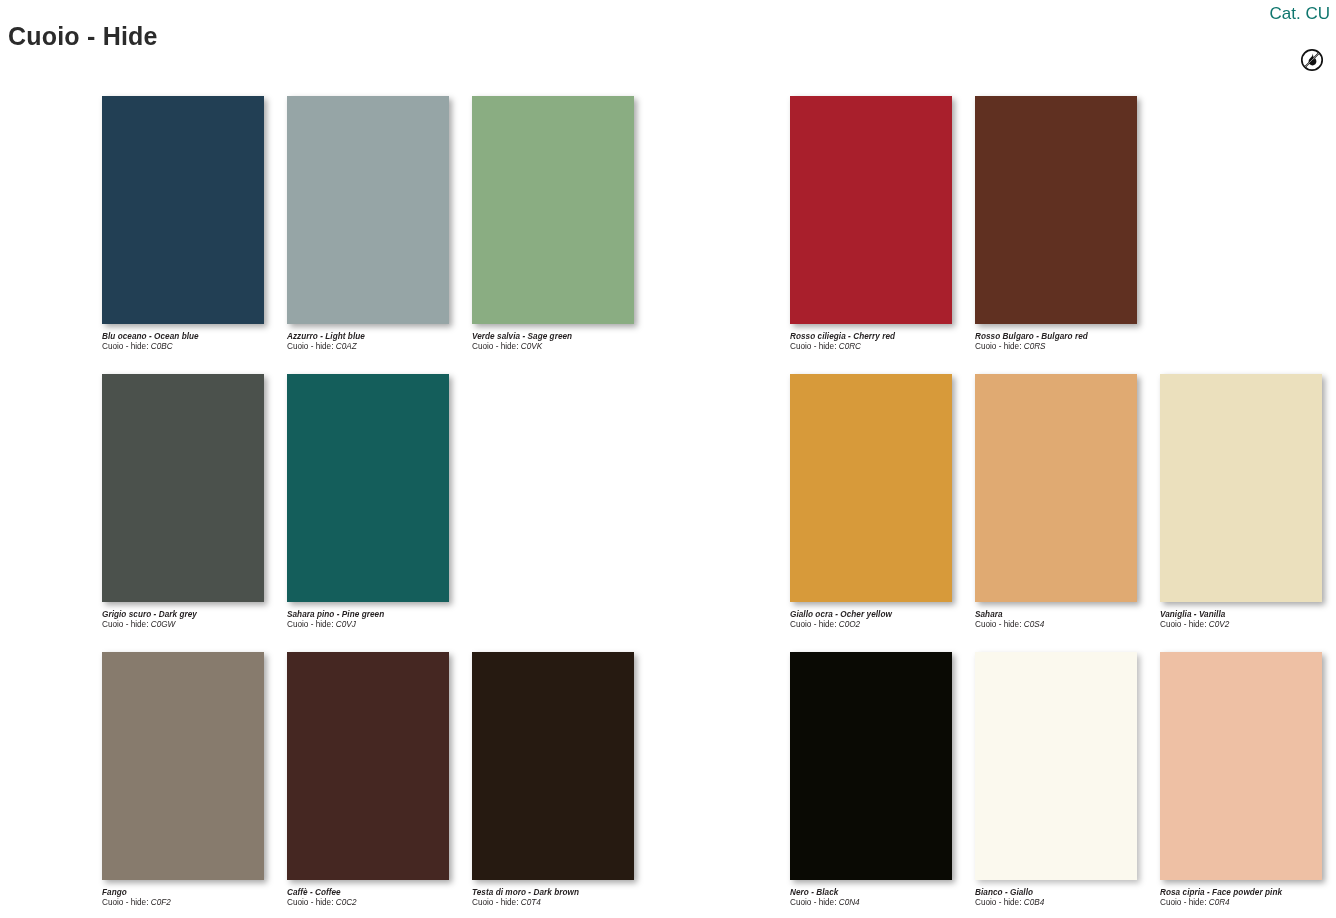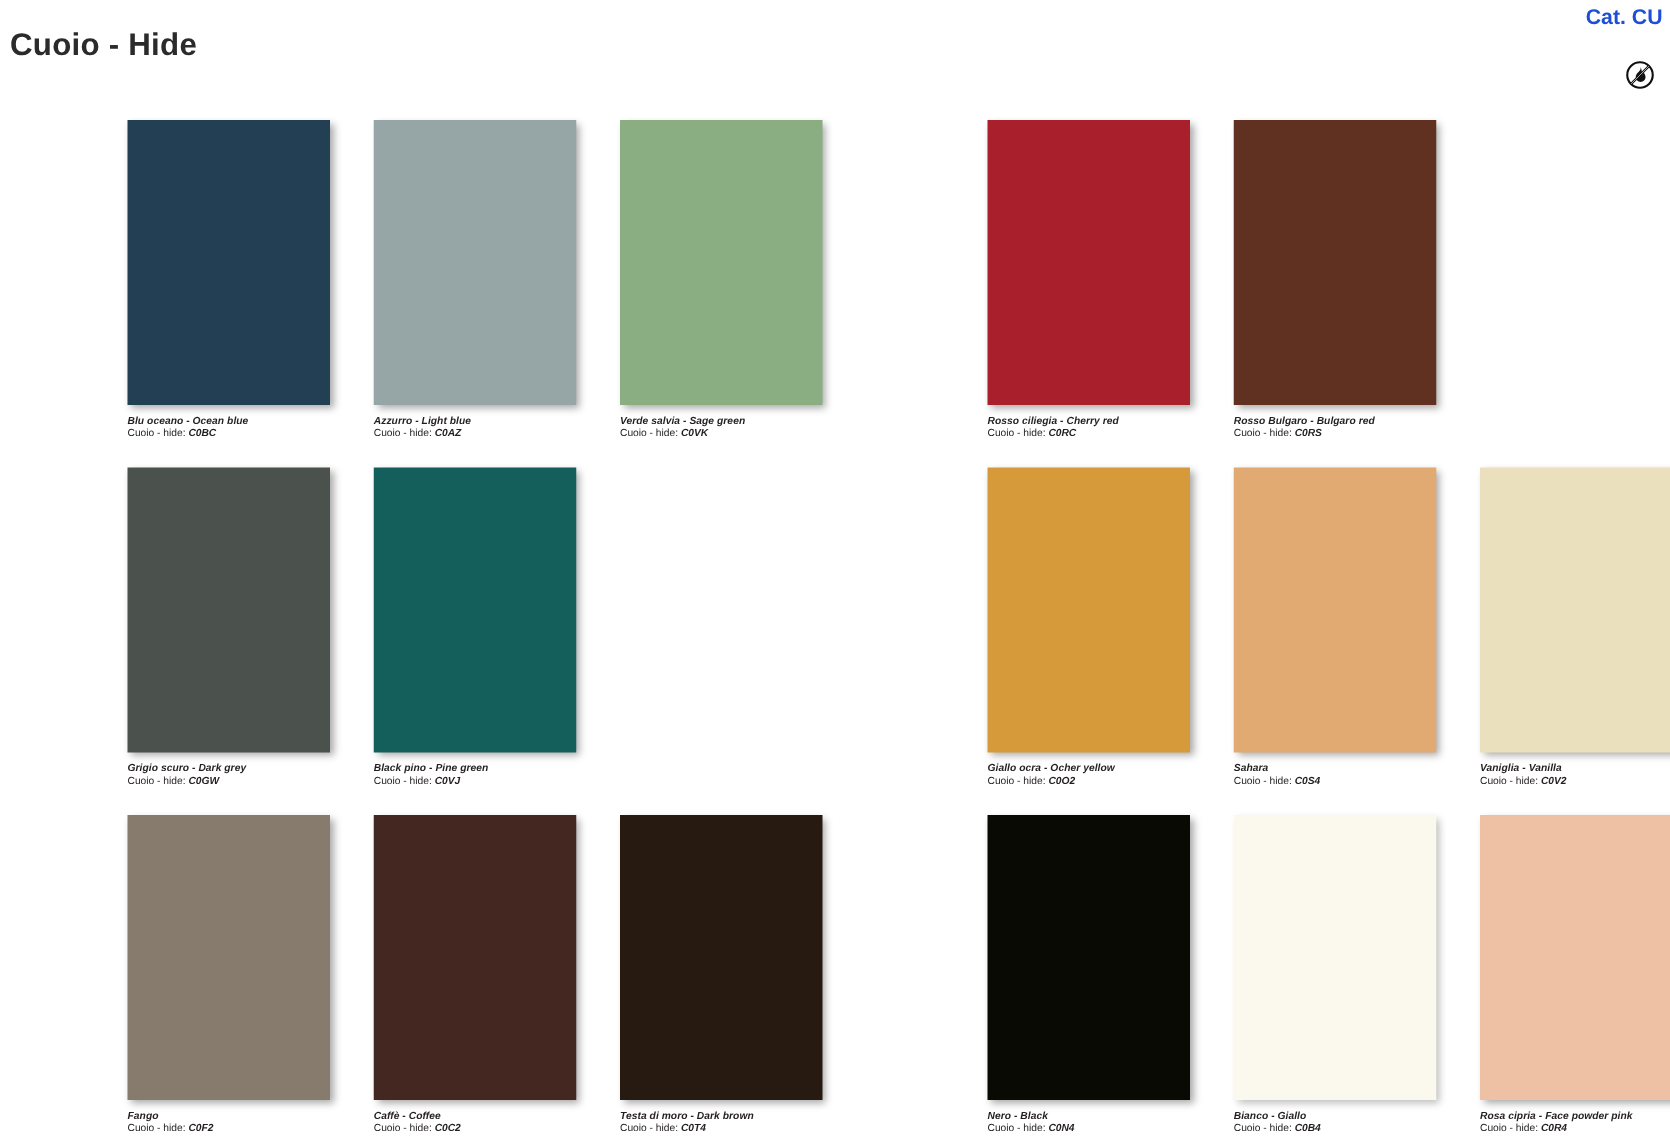--- a/index.html
+++ b/index.html
@@ -27,22 +27,22 @@
     letter-spacing: 0.2px;
     color: #2b2b2b;
     line-height: 34px;
     white-space: nowrap;
   }
   #cat-label {
     position: absolute;
     right: 6px;
     top: 2px;
     font-size: 17px;
-    font-weight: 700;
-    color: #1d4ed8;
+    font-weight: 400;
+    color: #0f766e;
     line-height: 24px;
     white-space: nowrap;
   }
   #fire-icon-wrap {
     position: absolute;
     right: 12px;
     top: 48px;
     width: 24px;
     height: 24px;
     line-height: 0;
@@ -51,21 +51,21 @@
   
   .block {
     position: absolute;
     top: 96px;
   }
   #block-left  { left: 102px; }
   #block-right { left: 790px; }
 
   .swatch-row {
     display: flex;
-    gap: 12px;
+    gap: 0;
     height: 278px;
   }
   .swatch-cell {
     width: 183px;
     margin-right: 2px;
     position: relative;
   }
   .swatch-cell:last-child { margin-right: 0; }
 
   .chip {
@@ -91,21 +91,21 @@
     white-space: nowrap;
   }
   .cap-code-line {
     font-size: 8.2px;
     font-weight: normal;
     color: #231f20;
     line-height: 10px;
     white-space: nowrap;
   }
   .cap-code {
-    font-weight: bold;
+    font-weight: normal;
     font-style: italic;
   }
 </style>
 </head>
 <body>
 
 <h1 id="page-title">Cuoio - Hide</h1>
 
 <div id="cat-label">Cat. CU</div>
 
@@ -146,21 +146,21 @@
       <div class="swatch-cell">
         <div class="chip" style="background: rgb(75, 81, 76);"></div>
         <div class="caption">
           <div class="cap-name">Grigio scuro - Dark grey</div>
           <div class="cap-code-line"><span>Cuoio - hide:</span> <span class="cap-code">C0GW</span></div>
         </div>
       </div>
       <div class="swatch-cell">
         <div class="chip" style="background: rgb(20, 94, 91);"></div>
         <div class="caption">
-          <div class="cap-name">Black pino - Pine green</div>
+          <div class="cap-name">Sahara pino - Pine green</div>
           <div class="cap-code-line"><span>Cuoio - hide:</span> <span class="cap-code">C0VJ</span></div>
         </div>
       </div>
     </div>
     <div class="swatch-row">
       <div class="swatch-cell">
         <div class="chip" style="background: rgb(135, 123, 109);"></div>
         <div class="caption">
           <div class="cap-name">Fango</div>
           <div class="cap-code-line"><span>Cuoio - hide:</span> <span class="cap-code">C0F2</span></div>

